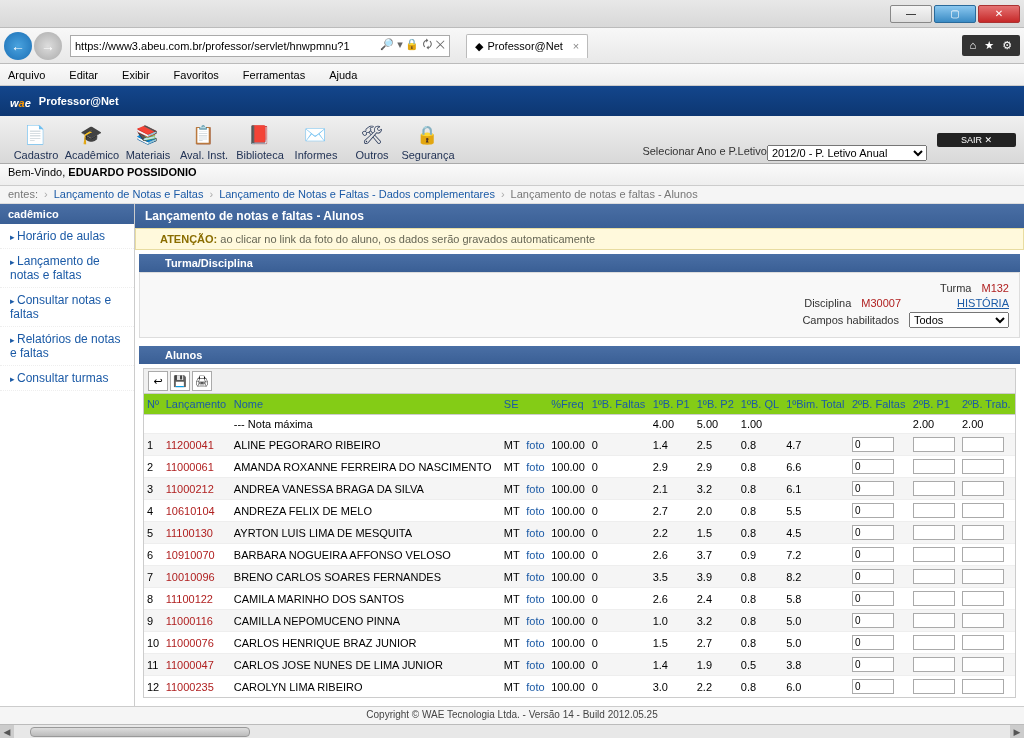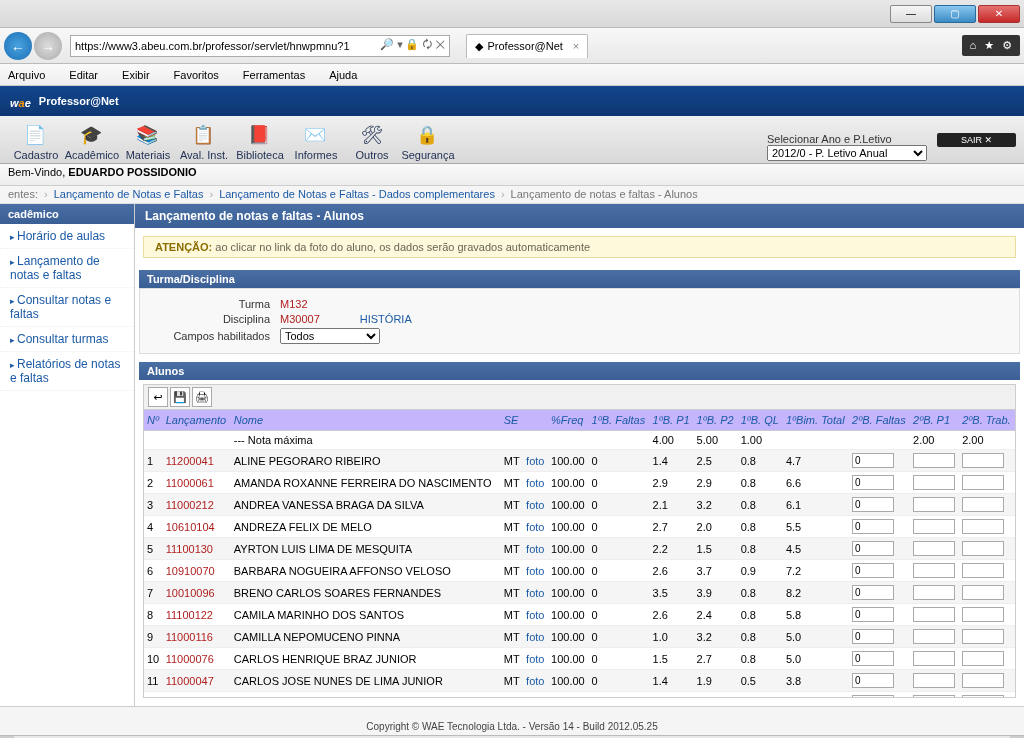--- a/index.html
+++ b/index.html
@@ -25,64 +25,64 @@
 
 
 .banner { height:30px; background:linear-gradient(#13468c,#0d3772); color:#fff; display:flex; align-items:center; padding:0 10px; font-size:15px; font-weight:bold;}
 .logo { font-style:italic; font-size:18px; margin-right:8px;}
 .logo .a { color:#f90;}
 
 
 .toolbar { height:48px; background:linear-gradient(#f0f0f0,#d8d8d8); display:flex; align-items:flex-end; padding:2px 8px; border-bottom:1px solid #aaa;}
 .toolitem { display:flex; flex-direction:column; align-items:center; width:56px; font-size:10px; color:#223355;}
 .toolicon { width:28px; height:28px; display:flex; align-items:center; justify-content:center; font-size:18px;}
-.periodsel { margin-left:auto; display:flex; flex-direction:column; align-items:flex-start; font-size:11px; color:#333;}
+.periodsel { margin-left:auto; display:flex; flex-direction:row; align-items:flex-start; font-size:11px; color:#333;}
 .periodsel select { font-size:11px; width:160px;}
 .sairbtn { background:#222; color:#fff; font-size:9px; padding:2px 24px; margin-left:10px; border-radius:2px; align-self:center;}
 
 .welcome { height:22px; background:linear-gradient(#fafafa,#eee); padding:2px 8px; font-size:11px; border-bottom:1px solid #ccc;}
 .welcome b { font-weight:bold;}
 
 .breadcrumb { height:18px; background:#f5f5f5; font-size:10px; color:#777; padding:2px 8px; display:flex; gap:6px; border-bottom:1px solid #ddd;}
 .breadcrumb a { color:#1b5aa6; text-decoration:none;}
 .breadcrumb .sep { color:#aaa;}
 
 .main { display:flex; height:calc(100% - 28px - 36px - 22px - 30px - 48px - 22px - 18px - 18px - 14px);}
 .sidebar { width:135px; border-right:1px solid #ccc; background:#fff;}
 .sidehdr { background:linear-gradient(#4a6fa5,#3a5f95); color:#fff; padding:4px 8px; font-size:11px; font-weight:bold;}
 .sideitem { padding:5px 4px 5px 10px; color:#1b5aa6; font-size:12px; border-bottom:1px dotted #eee; cursor:pointer;}
 .sideitem:before { content:"▸ "; color:#1b5aa6; font-size:9px;}
 
 .content { flex:1; display:flex; flex-direction:column; overflow:hidden;}
 .pagetitle { background:linear-gradient(#4a6fa5,#3a5f95); color:#fff; padding:5px 10px; font-weight:bold; font-size:12px;}
-.alert { background:#fff9dc; border:1px solid #e8dca0; padding:4px 11px; margin:8px; font-size:11px; color:#665;}
+.alert { background:#fff9dc; border:1px solid #e8dca0; padding:4px 24px; margin:0; font-size:11px; color:#665;}
 .alert b { color:#8a6d00;}
 
 .section { margin:4px;}
-.sectionhdr { background:linear-gradient(#4a6fa5,#3a5f95); color:#fff; padding:3px 8px; font-size:11px; font-weight:bold;}
+.sectionhdr { background:linear-gradient(#4a6fa5,#3a5f95); color:#fff; padding:3px 26px; font-size:11px; font-weight:bold;}
 .sectionbody { background:#f8f8f8; border:1px solid #ddd; padding:6px 10px;}
-.formrow { display:flex; align-items:center; margin:3px 0;}
+.formrow { display:flex; align-items:center; margin:3px 0;justify-content:flex-end;}
 .formrow .lbl { width:130px; text-align:right; padding-right:10px; color:#333;}
 .formrow .val { color:#b02020;}
-.formrow .val2 { color:#1b5aa6; margin-left:40px;}
+.formrow .val2 { color:#1b5aa6; margin-left:56px;text-decoration:underline;}
 .formrow select { font-size:11px; width:100px;}
 
 .tblwrap { margin:4px; flex:1; overflow:auto; border:1px solid #ccc;}
 .tbltools { background:#f0f0f0; padding:2px 4px; display:flex; gap:2px; border-bottom:1px solid #ccc;}
 .tbltools .ico { width:20px;height:20px;border:1px solid #aaa;background:#fff;display:flex;align-items:center;justify-content:center;font-size:11px;}
 table { width:100%; border-collapse:collapse; font-size:11px;}
-th { background:#c4b5fd; border-bottom:1px solid #ccc; padding:4px 3px; text-align:left; font-weight:normal; color:#1b5aa6;font-style:italic;}
+th { background:#84cc16; border-bottom:1px solid #ccc; padding:4px 3px; text-align:left; font-weight:normal; color:#1b5aa6;}
 tbody tr:nth-child(even){ background:#f5f5f5;}
 tbody tr:nth-child(odd){ background:#fff;}
 td { padding:3px 3px; border-bottom:1px solid #eee;}
 td.mat { color:#b02020;}
 td.foto { color:#1b5aa6; font-size:10px;}
 td input { width:42px; font-size:10px; border:1px solid #aaa; padding:1px 2px;}
 
-.footer { height:18px; background:#f5f5f5; text-align:center; font-size:10px; color:#444; padding:14px; border-top:1px solid #ccc;}
+.footer { height:18px; background:#f5f5f5; text-align:center; font-size:10px; color:#444; padding:2px; border-top:1px solid #ccc;}
 .hscroll { height:14px; background:#e8e8e8; border-top:1px solid #bbb; position:relative;}
 .hscroll .thumb { position:absolute; left:30px; top:2px; width:220px; height:10px; background:linear-gradient(#ddd,#bbb); border:1px solid #999; border-radius:4px;}
 .hscroll .arrow { position:absolute; top:0; width:14px; height:14px; background:#ccc; display:flex;align-items:center;justify-content:center; font-size:9px; color:#555;}
 .hscroll .arrow.l{left:0;} .hscroll .arrow.r{right:0;}
 </style>
 </head>
 <body>
 
 <div class="titlebar">
   <div class="winbtn">—</div>
@@ -184,22 +184,22 @@
 </div>
 
 <div class="main">
 
   <div class="sidebar">
     <div class="sidehdr">cadêmico</div>
     <div id="sidebar-items">
         <div class="sideitem">Horário de aulas</div>
         <div class="sideitem">Lançamento de notas e faltas</div>
         <div class="sideitem">Consultar notas e faltas</div>
+        <div class="sideitem">Relatórios de notas e faltas</div>
         <div class="sideitem">Consultar turmas</div>
-        <div class="sideitem">Relatórios de notas e faltas</div>
       </div>
   </div>
 
   <div class="content">
     <div class="pagetitle">Lançamento de notas e faltas - Alunos</div>
     <div class="alert">
       <b>ATENÇÃO:</b><span> ao clicar no link da foto do aluno, os dados serão gravados automaticamente</span>
     </div>
 
     <div class="section">

